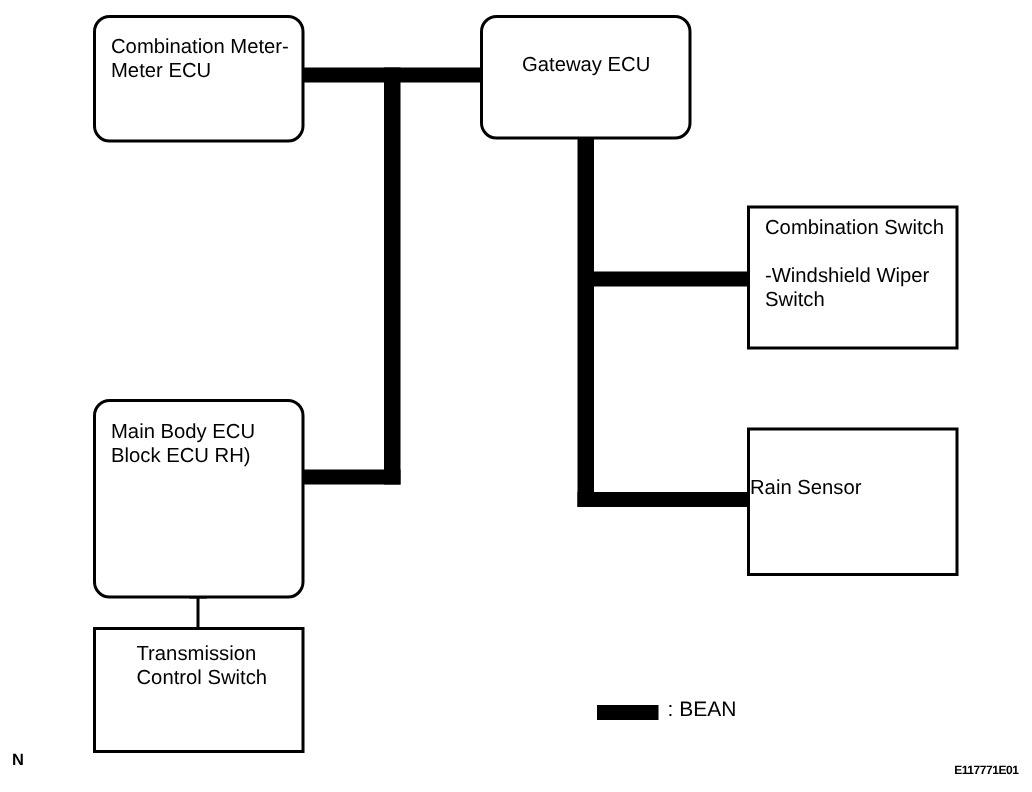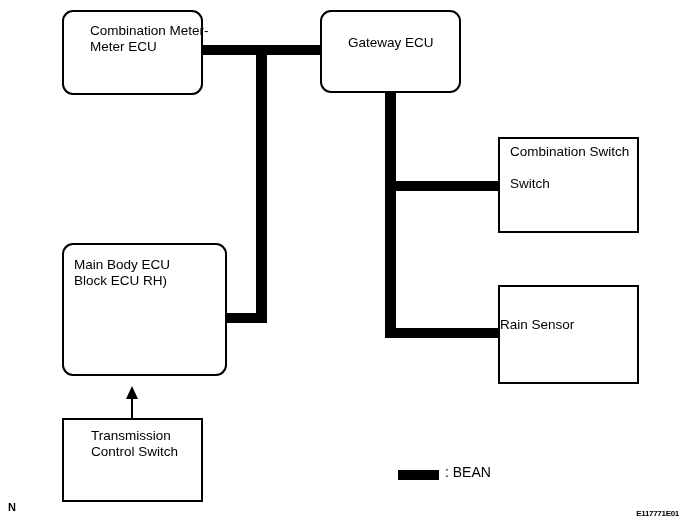--- a/index.html
+++ b/index.html
@@ -18,25 +18,25 @@
     border: 2px solid #000000;
     background: #ffffff;
     font-size: 13.5px;
     line-height: 16px;
     z-index: 2;
   }
   .rounded { border-radius: 11px; }
   .line { min-height: 16px; white-space: nowrap; }
 
   
-  .n-comb-meter   { left: 62px;  top: 10px;  width: 141px; height: 85px;  padding: 11px 6px 0 26px; }
+  .n-comb-meter   { left: 62px;  top: 10px;  width: 141px; height: 85px;  padding: 11px 6px 0 10px; }
   .n-gateway      { left: 320px; top: 10px;  width: 141px; height: 83px;  padding: 23px 14px 0 26px; }
   .n-comb-switch  { left: 498px; top: 137px; width: 141px; height: 96px;  padding: 5px 6px 12px 10px; }
   .n-rain-sensor  { left: 498px; top: 285px; width: 141px; height: 99px;  padding: 30px 0 0 0; text-align: left; }
-  .n-main-body    { left: 62px;  top: 243px; width: 165px; height: 133px; padding: 12px 6px 0 10px; }
+  .n-main-body    { left: 62px;  top: 266px; width: 141px; height: 133px; padding: 12px 6px 0 10px; }
   .n-transmission { left: 62px;  top: 418px; width: 141px; height: 84px;  padding: 8px 6px 0 27px; }
 
   
   .bus { position: absolute; background: #000000; z-index: 1; }
   .bus-top-h        { left: 200px; top: 45px;  width: 122px; height: 10px; }
   .bus-left-v       { left: 256px; top: 45px;  width: 11px;  height: 278px; }
   .bus-mainbody-h   { left: 200px; top: 313px; width: 67px;  height: 10px; }
   .bus-gateway-v    { left: 385px; top: 90px;  width: 11px;  height: 248px; }
   .bus-combswitch-h { left: 390px; top: 181px; width: 110px; height: 10px; }
   .bus-rainsensor-h { left: 385px; top: 328px; width: 115px; height: 10px; }
@@ -82,20 +82,21 @@
     <div class="line">Meter ECU</div>
   </div>
 
   <div class="node rounded n-gateway">
     <div class="line">Gateway ECU</div>
   </div>
 
   <div class="node n-comb-switch">
     <div class="line">Combination Switch</div>
     <div class="line"></div>
+    <div class="line">-Windshield Wiper</div>
     <div class="line">Switch</div>
   </div>
 
   <div class="node n-rain-sensor">
     <div class="line">Rain Sensor</div>
   </div>
 
   <div class="node rounded n-main-body">
     <div class="line">Main Body ECU</div>
     <div class="line">Block ECU RH)</div>

